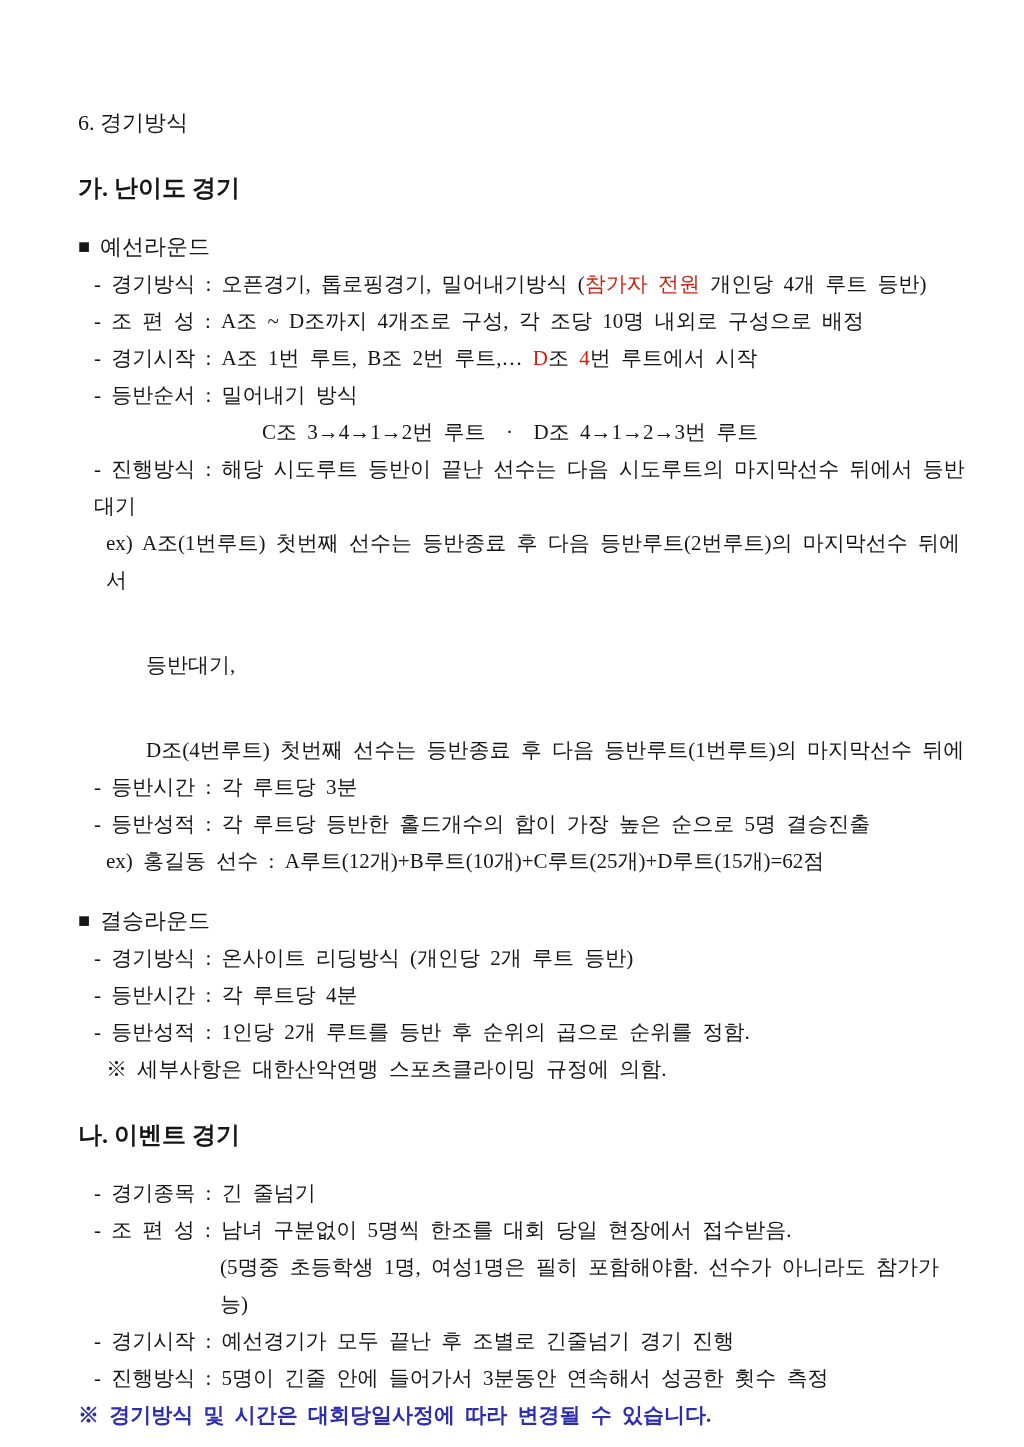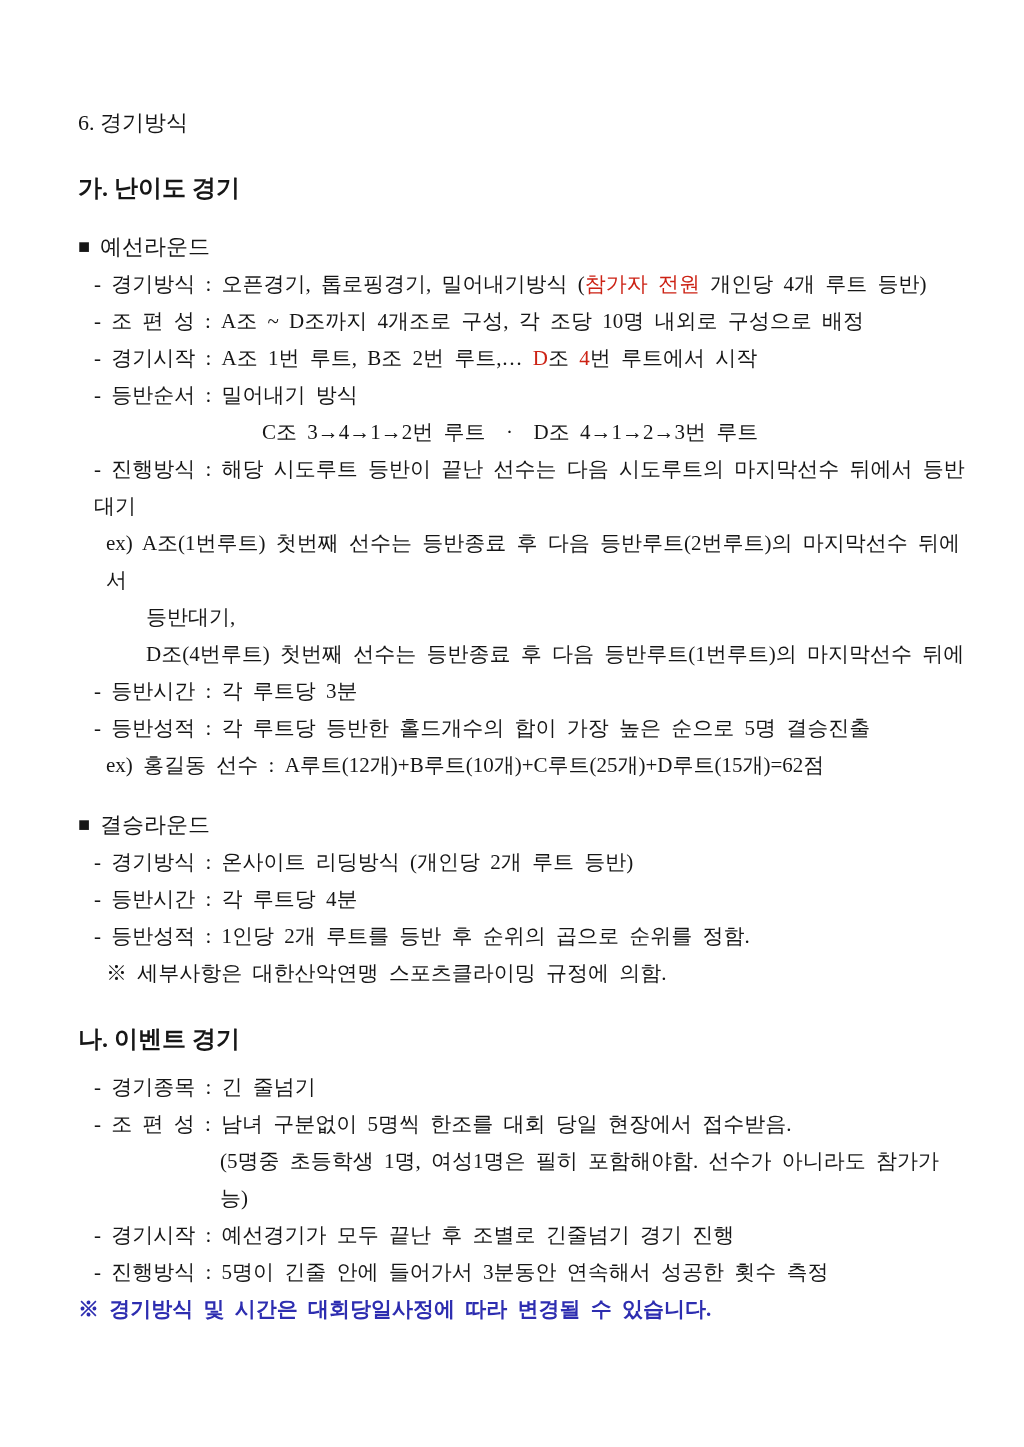--- a/index.html
+++ b/index.html
@@ -42,29 +42,29 @@
     top: -1px;
   }
   .line {
     font-size: 21px;
     line-height: 37px;
     white-space: pre-wrap;
     word-spacing: 5px;
   }
   .dash   { padding-left: 16px; }   
   .ex     { padding-left: 28px; }   
-  .cont   { padding-left: 68px; }   
+  .cont   { padding-left: 68px; margin-top: 48px; }   
   .order  { padding-left: 184px; }  
   .note   { padding-left: 28px; }   
   .subnote{ padding-left: 142px; }  
   .red  { color: var(--red, #cc2214); }
   .blue { color: var(--blue, #2d2db0); font-weight: bold; }
   .gap-before-final { }
   .gap-before-b     { margin-top: 29px; }
-  .gap-after-b-head { margin-bottom: 12px; }
+  .gap-after-b-head { margin-bottom: 22px; }
 </style>
 </head>
 <body>
 
 <div class="page">
 
   <div class="doc-title">6. 경기방식</div>
 
   <div class="section-heading">가. 난이도 경기</div>
 

